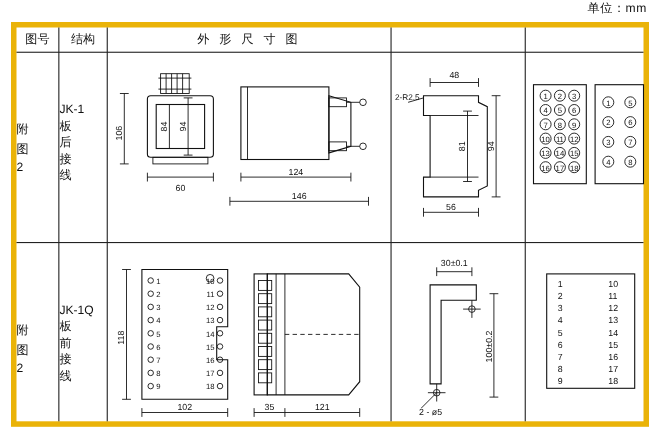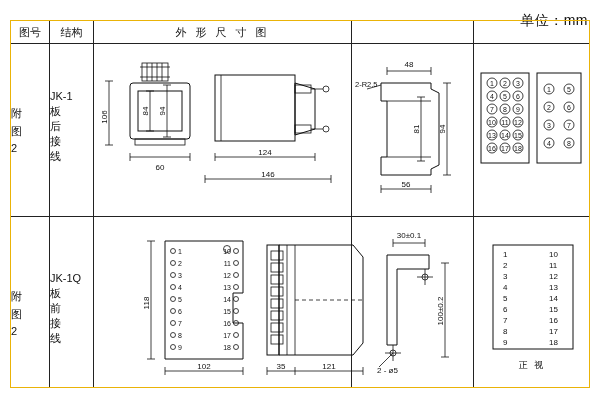--- a/index.html
+++ b/index.html
@@ -5,27 +5,27 @@
   html,body{margin:0;padding:0;}
   body{
     width:600px;height:400px;
     background:#ffffff;
     font-family:"Liberation Sans", sans-serif;
     color:#111;
     position:relative;
     overflow:hidden;
   }
   .unit{
-    position:absolute;right:12px;top:12px;
-    font-size:14px;letter-spacing:.5px;margin-left:12px;
+    position:absolute;right:12px;top:0;
+    font-size:11px;letter-spacing:.5px;margin-left:12px;
   }
   .table{
     position:absolute;left:10px;top:20px;
     width:580px;height:368px;
-    border:1px solid #eab308;
+    border:5px solid #eab308;
     box-sizing:border-box;
   }
   
   .vline{position:absolute;top:0;bottom:0;width:1px;background:#222;}
   .hline{position:absolute;left:0;right:0;height:1px;background:#222;}
 
   .hdr{
     position:absolute;top:0;height:22px;line-height:22px;
     font-size:11px;text-align:center;
   }
@@ -238,21 +238,21 @@
   </div>
 
   <div class="cellv" style="left:39px;width:43px;top:250px;line-height:15px;">
     <div>JK-1Q</div>
     <div>板</div>
     <div>前</div>
     <div>接</div>
     <div>线</div>
   </div>
 
-  <div style="position:absolute;left:84px;top:198px;width:202px;height:168px;padding-left:40px;">
+  <div style="position:absolute;left:84px;top:198px;width:202px;height:168px;">
     <svg width="255" height="168" viewBox="0 0 255 168">
 
       <path class="st" d="M30 22 L108 22 L108 74 L98 74 L98 104 L108 104 L108 140 L30 140 Z"></path>
       <circle class="stt" cx="92" cy="30" r="3.5"></circle>
 
       <g font-size="7">
         <circle class="stt" cx="38" cy="32" r="2.5"></circle>
           <text x="43" y="35">1</text>
         <circle class="stt" cx="38" cy="44" r="2.5"></circle>
           <text x="43" y="47">2</text>
@@ -374,16 +374,15 @@
         <text x="28" y="93">6</text>
           <text x="74" y="93">15</text>
         <text x="28" y="104">7</text>
           <text x="74" y="104">16</text>
         <text x="28" y="115">8</text>
           <text x="74" y="115">17</text>
         <text x="28" y="126">9</text>
           <text x="74" y="126">18</text>
       </g>
     </svg>
-    <div style="position:absolute;left:0;top:140px;width:114px;text-align:center;font-size:9px;letter-spacing:2px;">正  视</div>
   </div>
 
 </div>
 
 </body></html>

